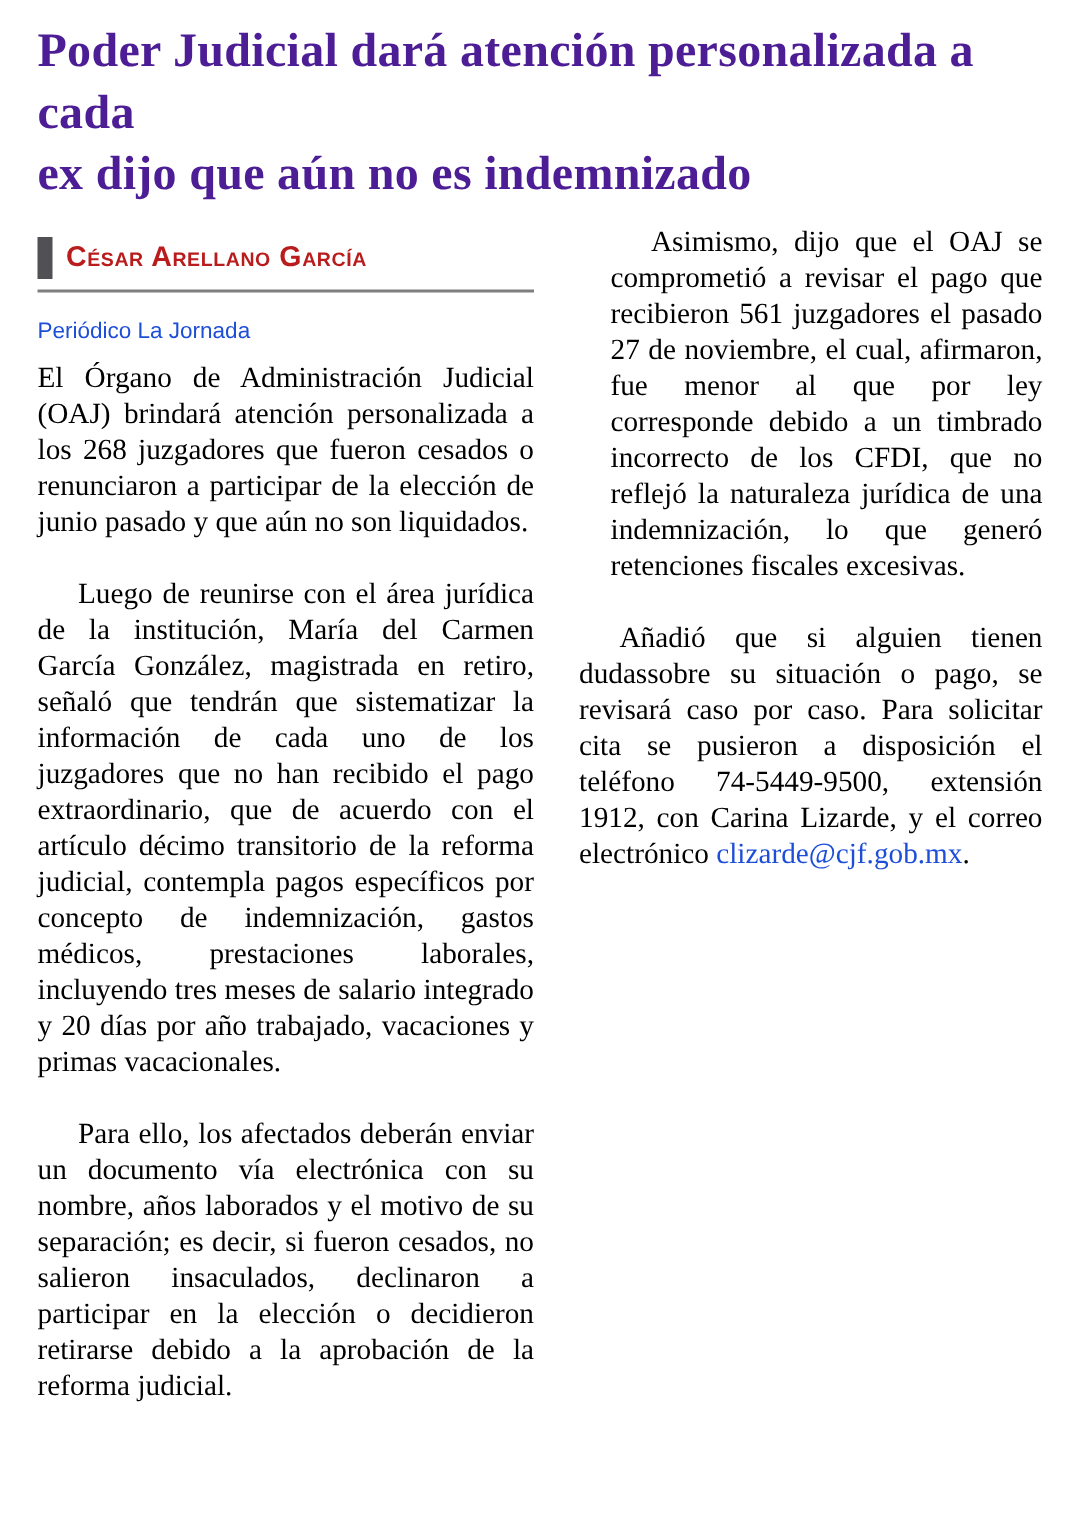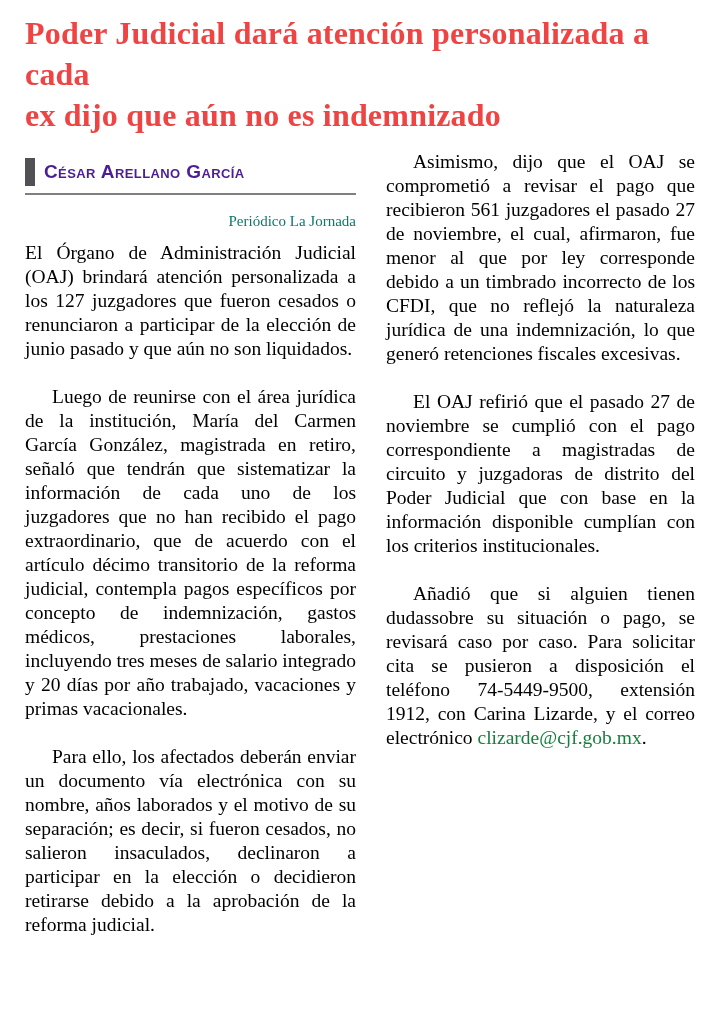--- a/index.html
+++ b/index.html
@@ -17,21 +17,21 @@
     color: #000000;
     font-family: "Liberation Serif", serif;
     overflow: hidden;
   }
   .headline {
     margin: 0 0 12px 0;
     font-family: "Liberation Serif", serif;
     font-weight: bold;
     font-size: 32px;
     line-height: 41px;
-    color: #ef4444;
+    color: #4c1d95;
     letter-spacing: 0.2px;
   }
   .headline span { display: block; }
   .columns {
     display: flex;
     gap: 30px;
     align-items: flex-start;
   }
   .col-left  { width: 331px; flex: none; }
   .col-right { width: 309px; flex: none; }
@@ -48,51 +48,50 @@
     height: 28px;
     background: #515155;
     flex: none;
   }
   .byline-author {
     font-family: "Liberation Sans", sans-serif;
     font-weight: bold;
     font-variant: small-caps;
     font-size: 19px;
     letter-spacing: 0.4px;
-    color: #4c1d95;
+    color: #b91c1c;
     white-space: nowrap;
   }
   .byline-rule {
     height: 2px;
     background: #7f7f7f;
     margin: 0;
   }
 
   .dateline {
     margin: 17px 0 11px 0;
-    text-align: right;
-    font-family: Liberation Serif, serif;
+    font-family: Liberation Sans, sans-serif;
     font-size: 15px;
     line-height: 18px;
-    color: #0f766e;
+    color: #1d4ed8;
   }
   .dateline div { display: block; }
 
   .body-par {
     margin: 0 0 24px 0;
     font-size: 19.5px;
     line-height: 24px;
     text-align: justify;
     color: #000000;
   }
   .body-par.indent { text-indent: 27px; }
-  .col-right .body-par:first-child { margin-top: 2px; }
+  .col-right .body-par:first-child { margin-top: 2px; margin-left: 21px; }
 
   .email-link {
-    color: #15803d;
+    color: #1d4ed8;
     text-decoration: none;
     cursor: pointer;
   }
 </style>
 </head>
 <body>
 
 <div class="page">
 
   <h1 class="headline">
@@ -109,30 +108,29 @@
           <div class="byline-bar"></div>
           <div class="byline-author">César Arellano García</div>
         </div>
         <div class="byline-rule"></div>
       </div>
 
       <div class="dateline">
         <div>Periódico La Jornada</div>
       </div>
 
-      <p class="body-par">El Órgano de Administración Judicial (OAJ) brindará atención personalizada a los 127 juzgadores que fueron cesados o renunciaron a participar de la elección de junio pasado y que aún no son liquidados.</p>
+      <p class="body-par">El Órgano de Administración Judicial (OAJ) brindará atención personalizada a los 268 juzgadores que fueron cesados o renunciaron a participar de la elección de junio pasado y que aún no son liquidados.</p>
       <p class="body-par indent">Luego de reunirse con el área jurídica de la institución, María del Carmen García González, magistrada en retiro, señaló que tendrán que sistematizar la información de cada uno de los juzgadores que no han recibido el pago extraordinario, que de acuerdo con el artículo décimo transitorio de la reforma judicial, contempla pagos específicos por concepto de indemnización, gastos médicos, prestaciones laborales, incluyendo tres meses de salario integrado y 20 días por año trabajado, vacaciones y primas vacacionales.</p>
       <p class="body-par indent">Para ello, los afectados deberán enviar un documento vía electrónica con su nombre, años laborados y el motivo de su separación; es decir, si fueron cesados, no salieron insaculados, declinaron a participar en la elección o decidieron retirarse debido a la aprobación de la reforma judicial.</p>
 
     </div>
 
     <div class="col-right">
 
       <p class="body-par indent">Asimismo, dijo que el OAJ se comprometió a revisar el pago que recibieron 561 juzgadores el pasado 27 de noviembre, el cual, afirmaron, fue menor al que por ley corresponde debido a un timbrado incorrecto de los CFDI, que no reflejó la naturaleza jurídica de una indemnización, lo que generó retenciones fiscales excesivas.</p>
-      <p class="body-par indent">El OAJ refirió que el pasado 27 de noviembre se cumplió con el pago correspondiente a magistradas de circuito y juzgadoras de distrito del Poder Judicial que con base en la información disponible cumplían con los criterios institucionales.</p>
 
       <p class="body-par indent"><span>Añadió que si alguien tienen dudassobre su situación o pago, se revisará caso por caso. Para solicitar cita se pusieron a disposición el teléfono 74-5449-9500, extensión 1912, con Carina Lizarde, y el correo electrónico </span><a class="email-link">clizarde@cjf.gob.mx</a><span>.</span></p>
 
     </div>
 
   </div>
 
 </div>
 
 </body></html>

